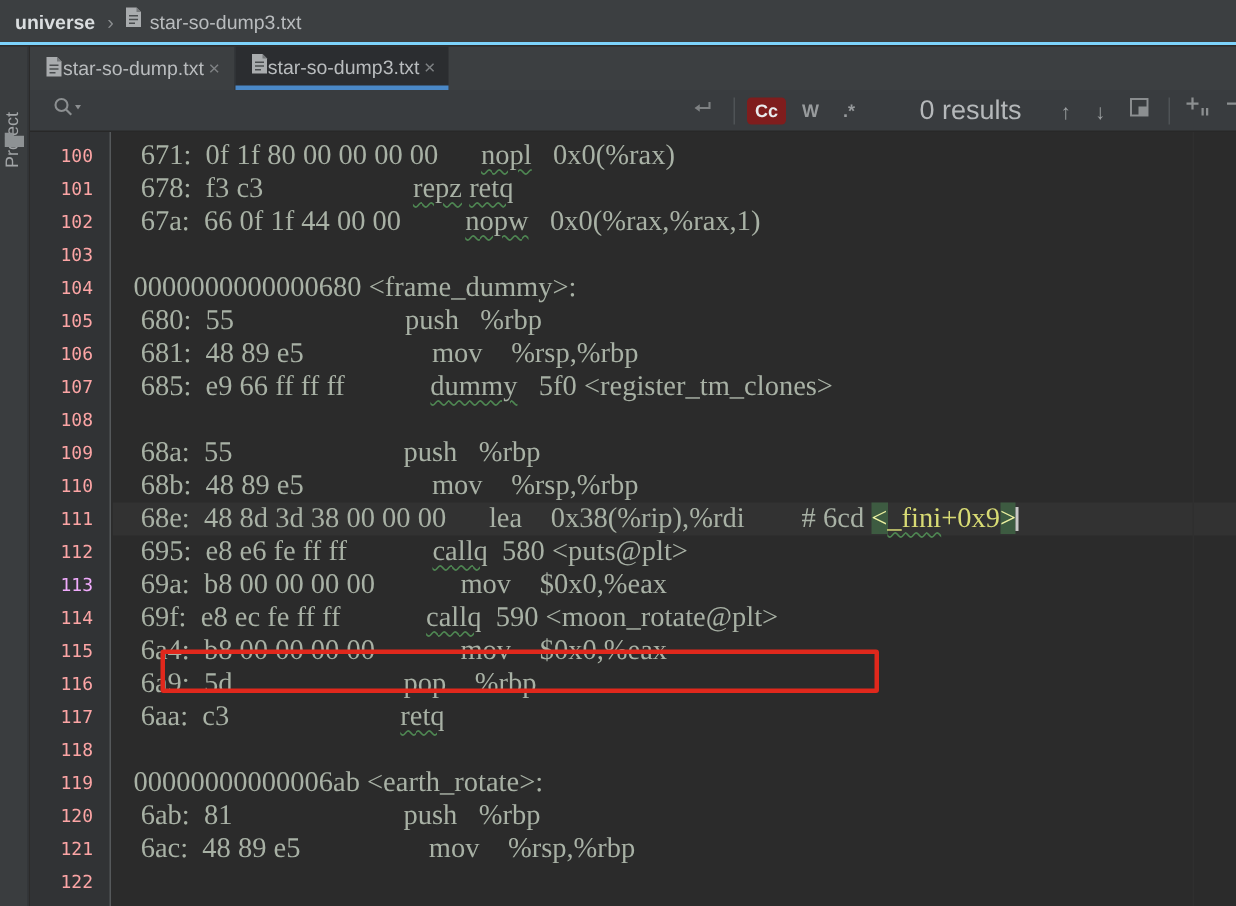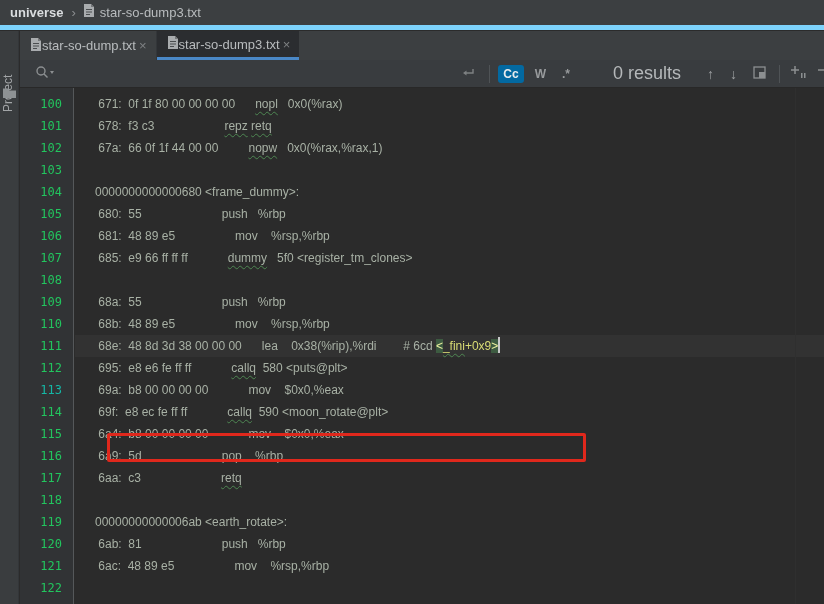--- a/index.html
+++ b/index.html
@@ -2,21 +2,21 @@
 <html><head>
 <meta charset="utf-8">
 <style>
   * { margin:0; padding:0; box-sizing:border-box; }
   html,body { width:824px; height:604px; overflow:hidden; background:#2B2B2B;
     font-family:"Liberation Sans","DejaVu Sans",sans-serif; }
   #app { position:relative; width:824px; height:604px; background:#2B2B2B; }
 
   
   #breadcrumb { position:absolute; left:0; top:0; width:824px; height:30px;
-    background:#3C3F41; border-bottom:5px solid #7dd3fc;
+    background:#3C3F41; border-bottom:2px solid #7dd3fc;
     display:flex; align-items:center; padding-left:10px; }
   .bc-project { color:#DADDDF; font-weight:bold; font-size:13px; }
   .bc-chevron { color:#8A8D8F; font-size:13px; margin:0 7px 0 8px; }
   .bc-file { color:#B9BCBE; font-size:13px; margin-left:5px; }
 
   
   #strip { position:absolute; left:0; top:31px; width:19px; height:573px;
     background:#3A3D3F; border-right:1px solid #333639; }
   .strip-label { position:absolute; top:36px; left:1px; width:17px; height:52px;
     writing-mode:vertical-rl; transform:rotate(180deg);
@@ -31,38 +31,38 @@
   .tab.active { background:#2B2D30; border-bottom:3px solid #4A88C7; border-right:none; }
   .tab-close { color:#7F8284; font-size:13px; margin-left:3px; }
 
   
   #searchbar { position:absolute; left:20px; top:60px; width:804px; height:28px;
     background:#393C3F; border-bottom:1px solid #282828;
     display:flex; align-items:center; }
   .sdiv { width:1px; height:18px; background:#4F5356; }
   .toggle { font-size:12px; font-weight:bold; color:#989B9D; padding:2px 5px;
     border-radius:3px; }
-  .toggle.active { background:#0369a1; color:#E8EBED;text-align:right; }
+  .toggle.active { background:#7f1d1d; color:#E8EBED;text-align:right; }
   .results { color:#B5B8BA; font-size:18px; }
   .arrow { color:#9DA0A2; font-size:14px; }
 
   
   #gutter { position:absolute; left:20px; top:88px; width:54px; height:516px;
     background:#313335; border-right:1px solid #55585A;
     padding-top:5px; }
   .gnum { height:22px; line-height:22px; text-align:right; padding-right:11px;
-    color:#22c55e; font-family:"DejaVu Sans Mono","Liberation Mono",monospace;
+    color:#fca5a5; font-family:"DejaVu Sans Mono","Liberation Mono",monospace;
     font-size:12px; }
-  .gnum.cur { color:#14b8a6; }
+  .gnum.cur { color:#f0abfc; }
 
   #code { position:absolute; left:75px; top:88px; width:749px; height:516px;
     padding-top:5px; overflow:hidden; }
-  .crow { height:22px; line-height:22px; white-space:pre; padding-left:20px;
-    font-family:Liberation Sans, sans-serif;
-    font-size:12px; color:#A8B1A5; }
+  .crow { height:22px; line-height:22px; white-space:pre; padding-left:14px;
+    font-family:Liberation Serif, serif;
+    font-size:19px; color:#A8B1A5; }
   .crow.cur { background:#323232; }
   .sq { text-decoration-line:underline; text-decoration-style:wavy;
     text-decoration-color:#4E8752; text-decoration-thickness:1px;
     text-underline-offset:3px; }
   .ylw { color:#D8DB74; }
   .hl { background:#3D5B41; color:#EFF3A2; }
   .caret { display:inline-block; width:2px; height:16px; background:#C8C8C8;
     vertical-align:-3px; }
   #margin-line { position:absolute; left:795px; top:88px; width:1px; height:516px;
     background:#2F2F2F; }

